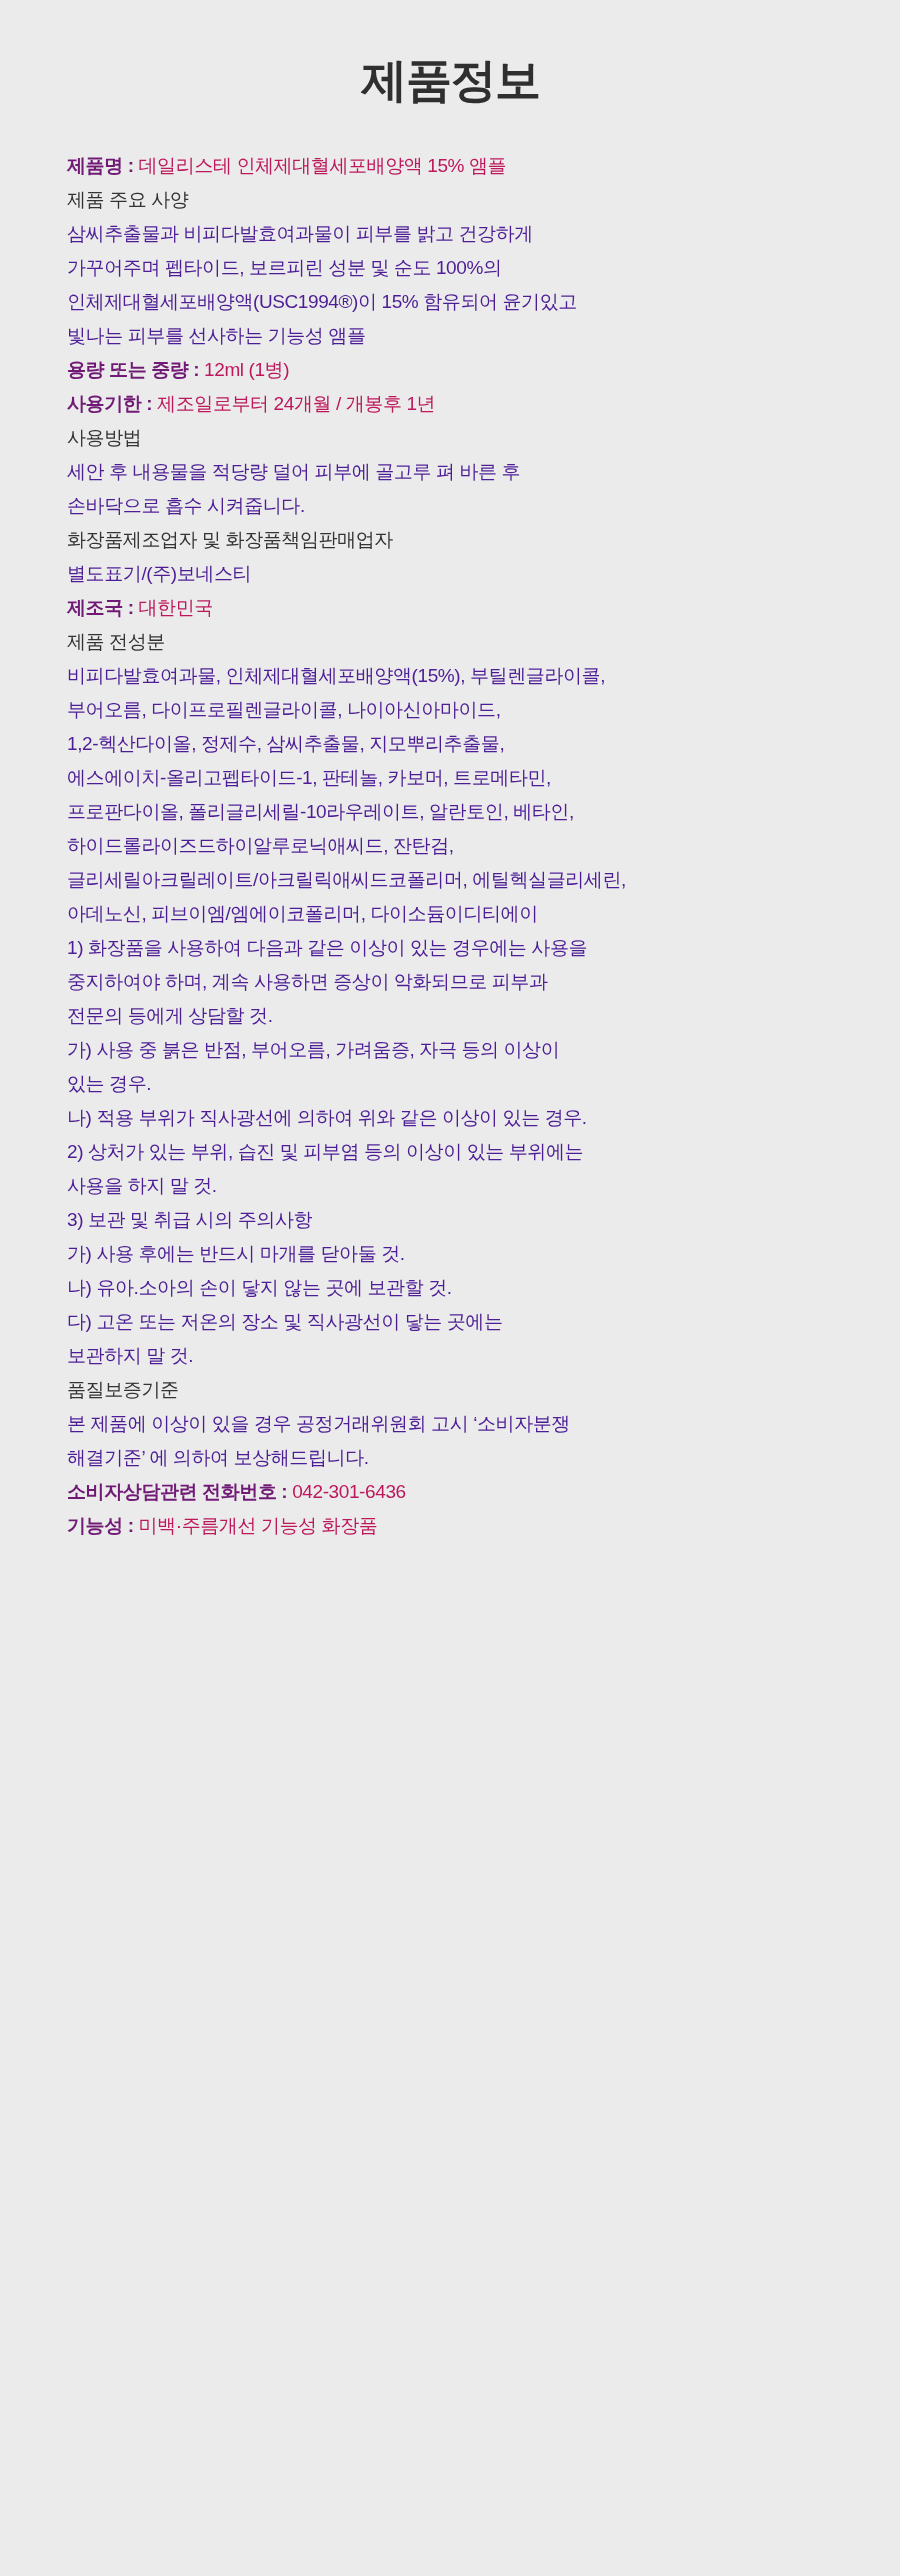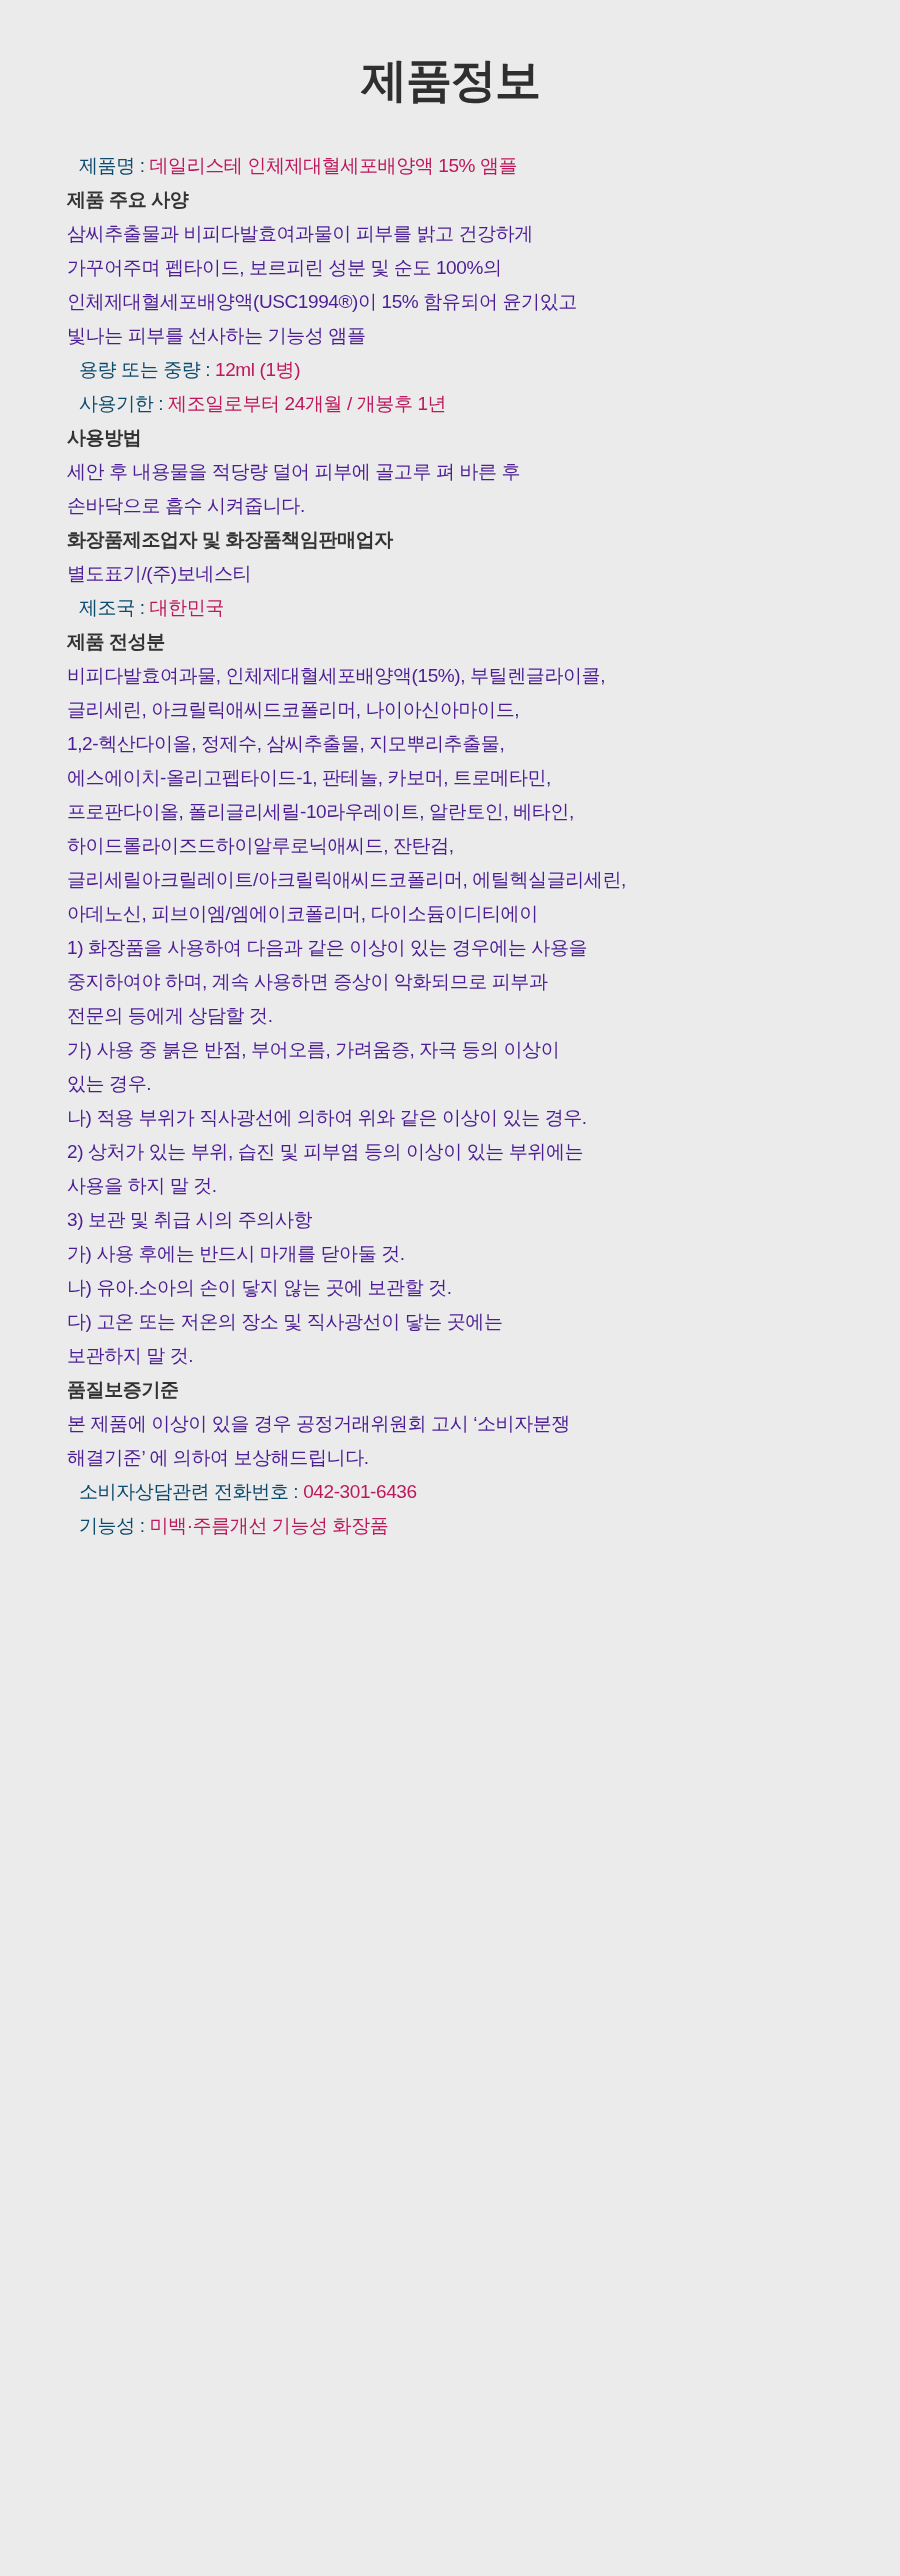--- a/index.html
+++ b/index.html
@@ -39,32 +39,31 @@
     letter-spacing: -0.4px;
     white-space: pre-wrap;
   }
   .label-row {
     font-size: 19px;
     line-height: 34px;
     letter-spacing: -0.4px;
     color: #4a4a4a;
   }
   .label-row .lbl {
-    font-weight: normal;
-    color: #0c4a6e;
-    margin-left: 12px;
+    font-weight: bold;
+    color: #701a75;
   }
   .label-row .val {
     font-weight: normal;
     color: #be185d;
   }
   .heading {
     font-size: 19px;
     line-height: 34px;
-    font-weight: bold;
+    font-weight: normal;
     color: #333333;
     letter-spacing: -0.4px;
   }
 </style>
 </head>
 <body>
 
 <div class="page">
   <h1 class="doc-title">제품정보</h1>
   <div id="content">
@@ -92,21 +91,21 @@
       <div class="block">
         <div class="heading">화장품제조업자 및 화장품책임판매업자</div>
         <div class="line">별도표기/(주)보네스티</div>
       </div>
       <div class="block">
         <div class="label-row"><span class="lbl">제조국 :</span> <span class="val">대한민국</span></div>
       </div>
       <div class="block">
         <div class="heading">제품 전성분</div>
         <div class="line">비피다발효여과물, 인체제대혈세포배양액(15%), 부틸렌글라이콜,</div>
-        <div class="line">글리세린, 아크릴릭애씨드코폴리머, 나이아신아마이드,</div>
+        <div class="line">부어오름, 다이프로필렌글라이콜, 나이아신아마이드,</div>
         <div class="line">1,2-헥산다이올, 정제수, 삼씨추출물, 지모뿌리추출물,</div>
         <div class="line">에스에이치-올리고펩타이드-1, 판테놀, 카보머, 트로메타민,</div>
         <div class="line">프로판다이올, 폴리글리세릴-10라우레이트, 알란토인, 베타인,</div>
         <div class="line">하이드롤라이즈드하이알루로닉애씨드, 잔탄검,</div>
         <div class="line">글리세릴아크릴레이트/아크릴릭애씨드코폴리머, 에틸헥실글리세린,</div>
         <div class="line">아데노신, 피브이엠/엠에이코폴리머, 다이소듐이디티에이</div>
       </div>
       <div class="block">
         <div class="line">1) 화장품을 사용하여 다음과 같은 이상이 있는 경우에는 사용을</div>
         <div class="line">중지하여야 하며, 계속 사용하면 증상이 악화되므로 피부과</div>

